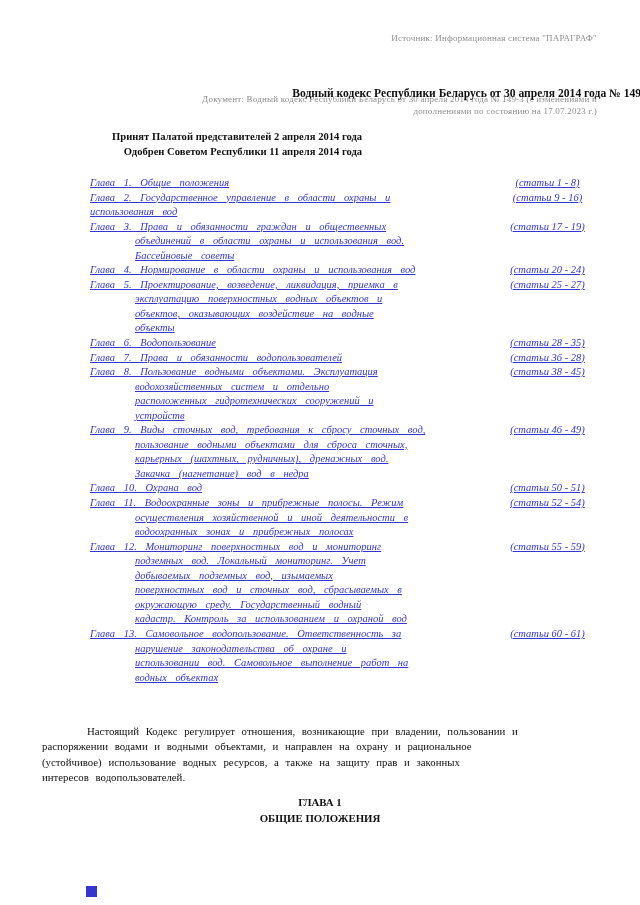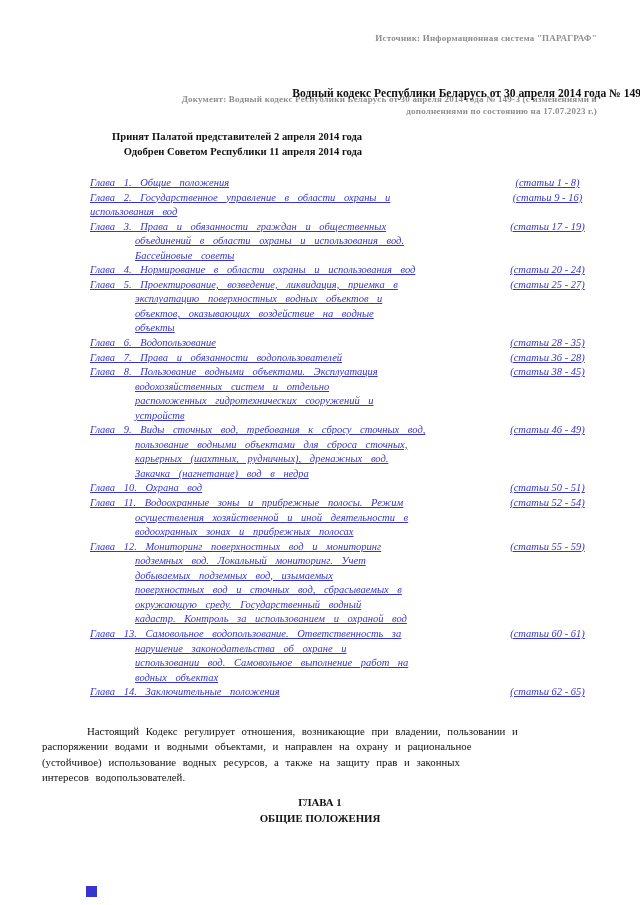--- a/index.html
+++ b/index.html
@@ -15,21 +15,20 @@
   .meta {
     position: absolute;
     top: 32px;
     right: 43px;
     width: 512px;
     text-align: right;
     color: var(--meta-gray, #8e8e8e);
     font-size: 9px;
     line-height: 12.5px;
     letter-spacing: 0.2px;
-    font-weight: bold;
   }
   .meta .source-line { margin-bottom: 6px; }
   .meta .document-line { white-space: pre-line; margin-top: 48px; }
   .header-block {
     position: absolute;
     top: 87px;
     left: 11px;
     width: 640px;
     text-align: right;
   }
@@ -215,24 +214,20 @@
 кадастр. Контроль за использованием и охраной вод</a>
         <a href="#" class="toc-articles">(статьи 55 - 59)</a>
       </div>
       <div class="toc-row">
         <a href="#" class="toc-title hang">Глава 13. Самовольное водопользование. Ответственность за
 нарушение законодательства об охране и
 использовании вод. Самовольное выполнение работ на
 водных объектах</a>
         <a href="#" class="toc-articles">(статьи 60 - 61)</a>
       </div>
-      <div class="toc-row">
-        <a href="#" class="toc-title">Глава 14. Заключительные положения</a>
-        <a href="#" class="toc-articles">(статьи 62 - 65)</a>
-      </div>
     </div>
 
   <div class="intro-paragraph">Настоящий Кодекс регулирует отношения, возникающие при владении, пользовании и
 распоряжении водами и водными объектами, и направлен на охрану и рациональное
 (устойчивое) использование водных ресурсов, а также на защиту прав и законных
 интересов водопользователей.</div>
 
   <div class="chapter-heading">
     <div>ГЛАВА 1</div>
     <div>ОБЩИЕ ПОЛОЖЕНИЯ</div>

